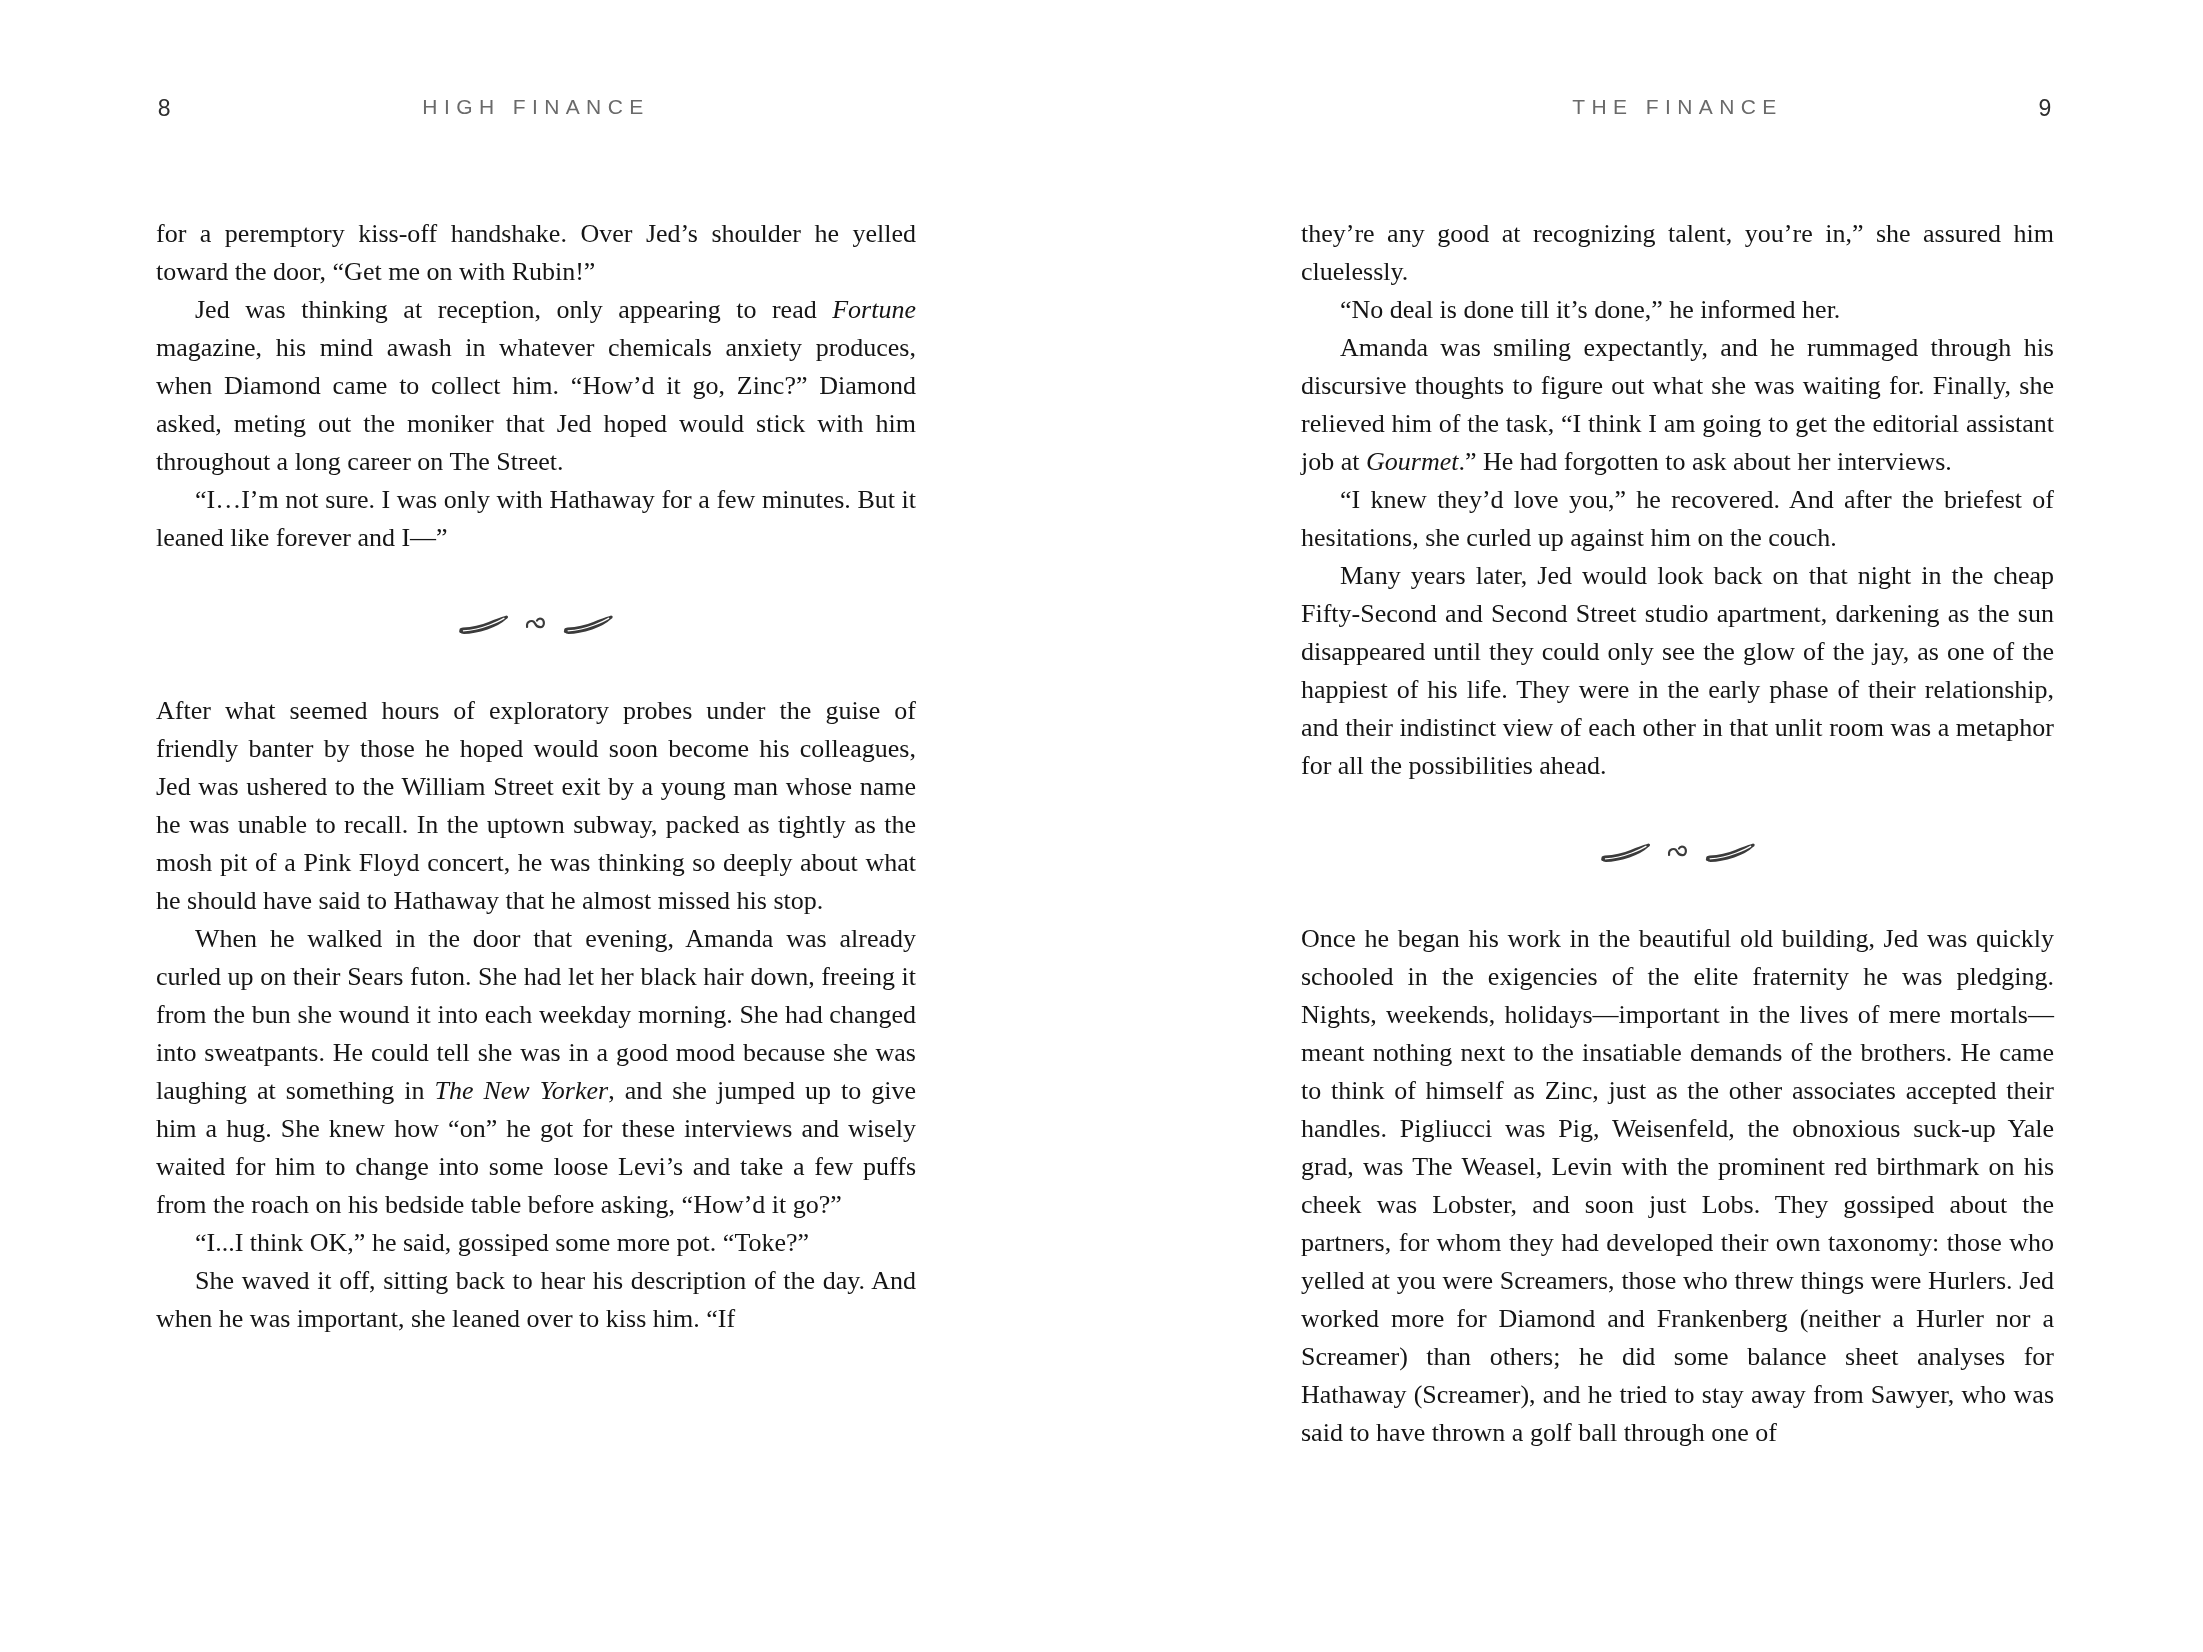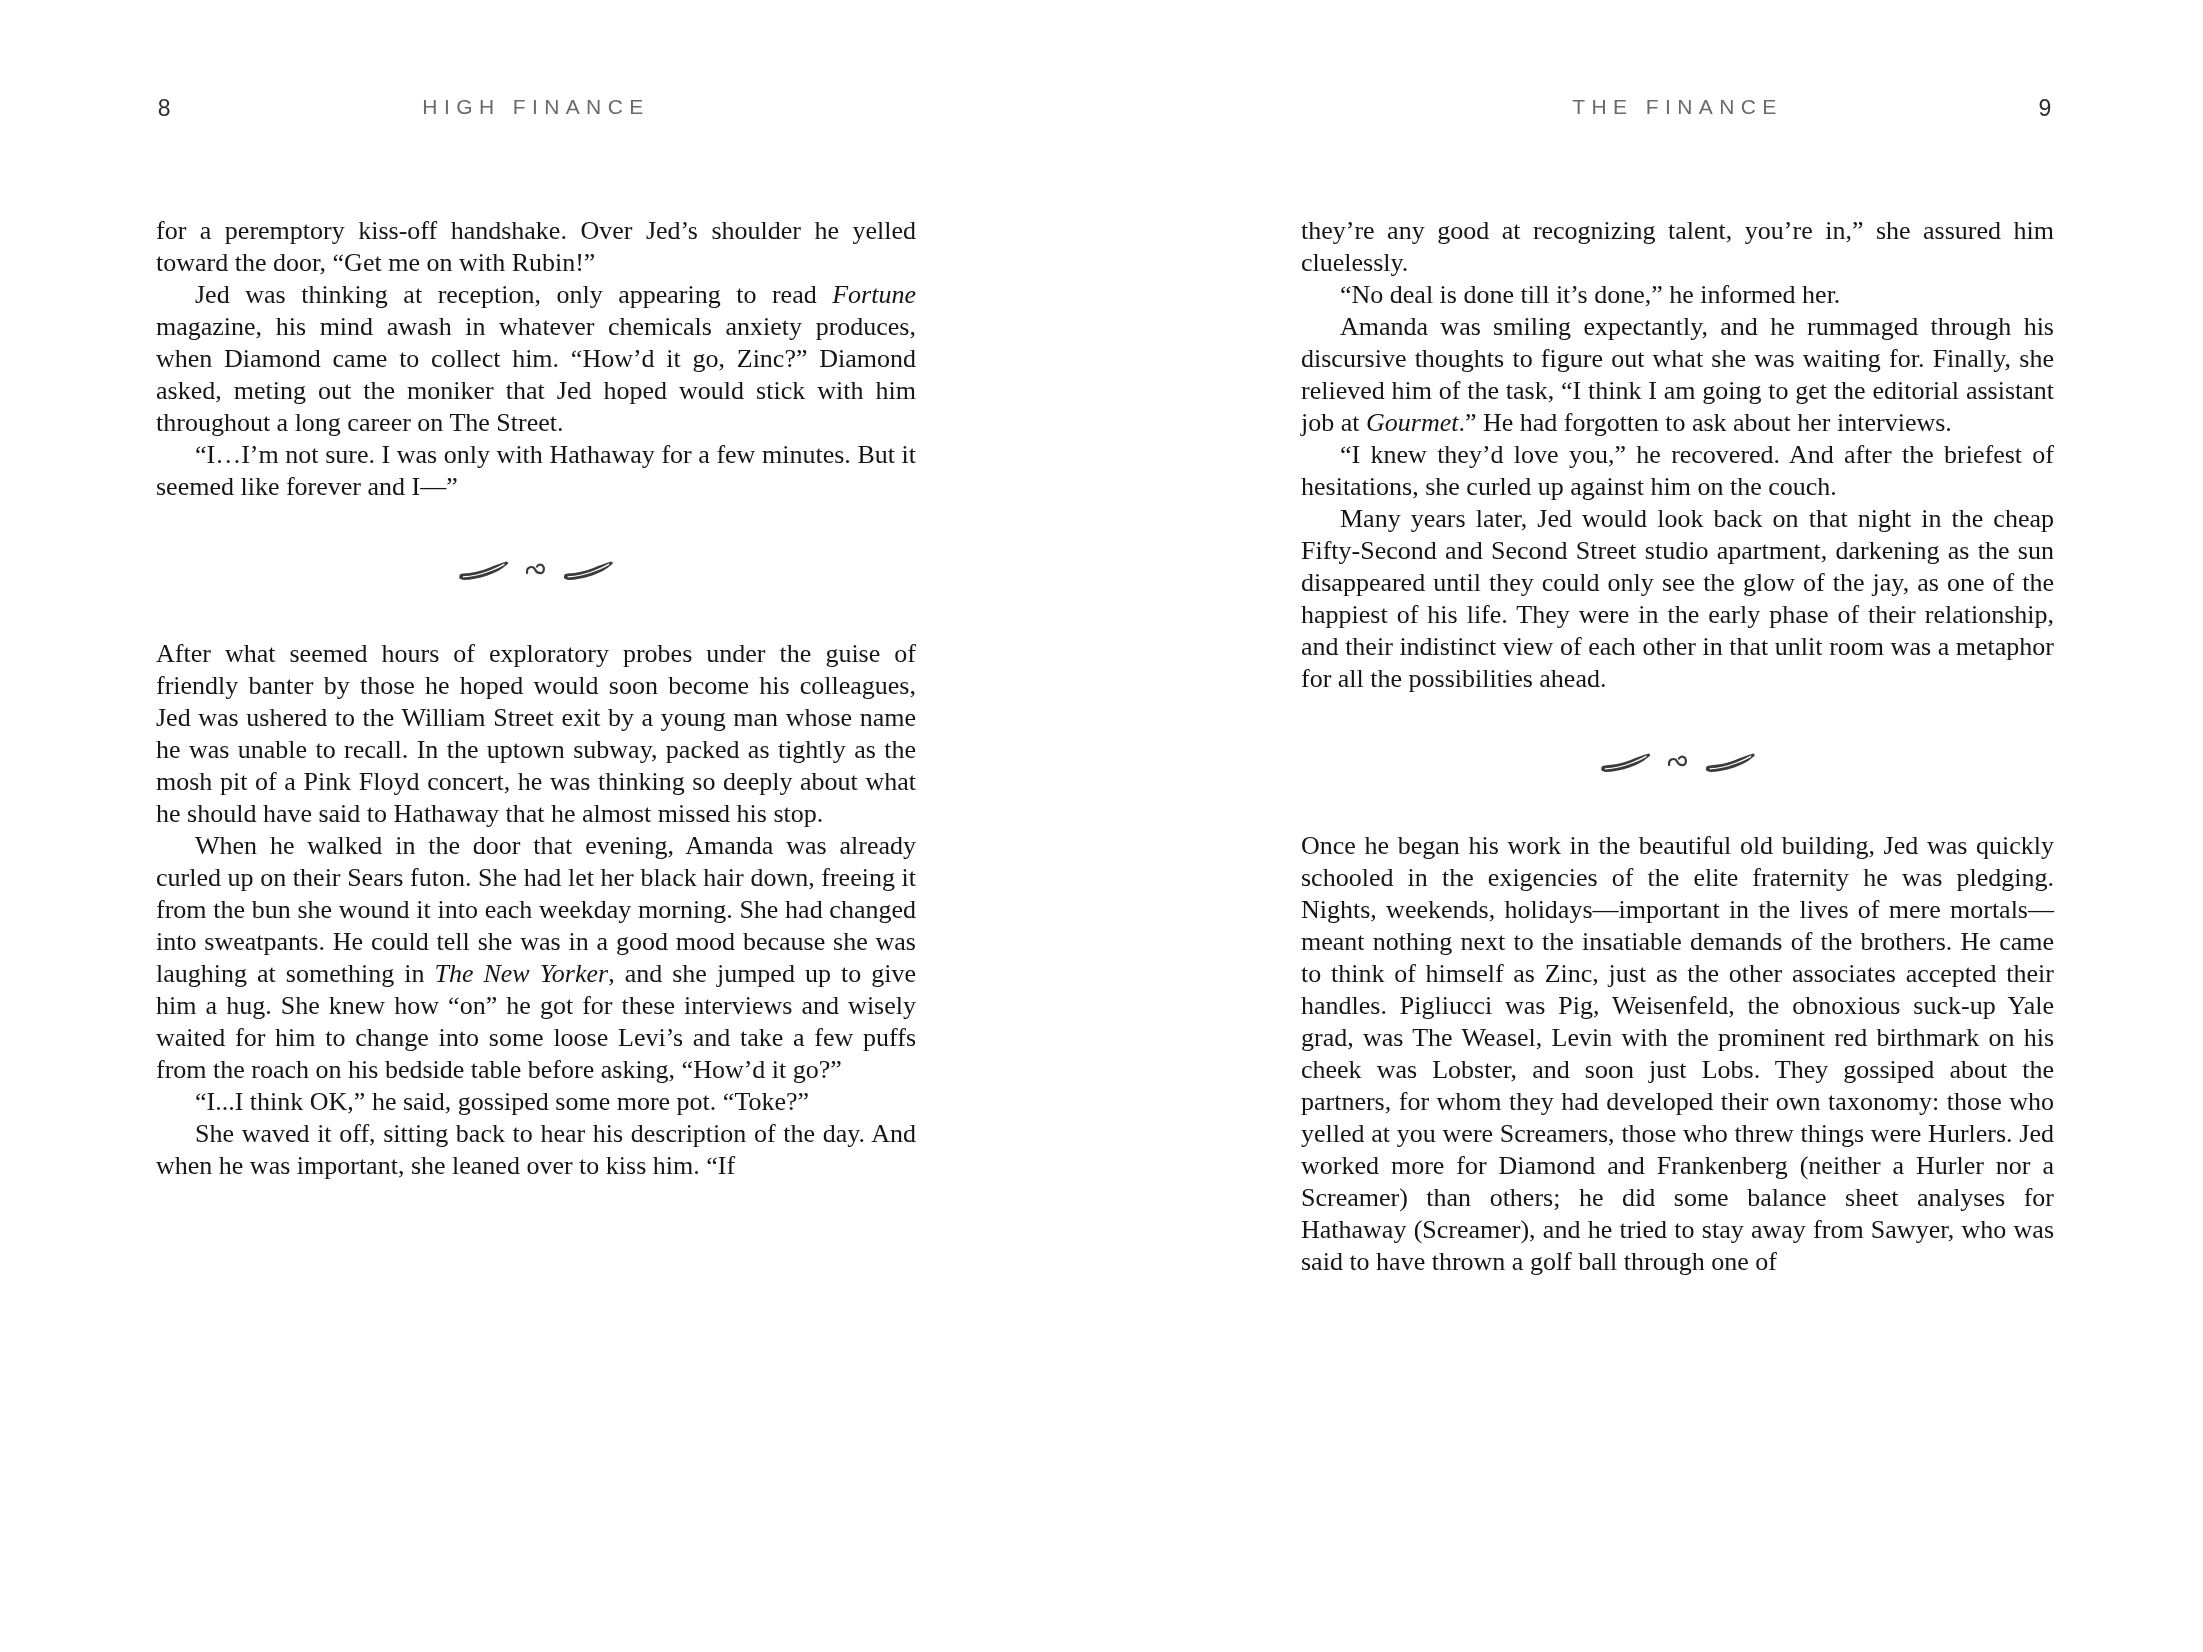--- a/index.html
+++ b/index.html
@@ -31,21 +31,21 @@
     font-family:"Liberation Sans", sans-serif;
     font-weight:400;
     font-size:21px;
     letter-spacing:6.4px;
     color:#6a6a6a;
   }
 
   .page-body{
     margin-top:92px;
     font-size:26px;
-    line-height:32px;
+    line-height:38px;
     color:#151515;
     text-align:justify;
   }
   p.para{margin:0;padding:0;}
   p.para.indent{text-indent:39px;}
   p.para em{font-style:italic;}
 
   .ornament{
     display:flex;
     justify-content:center;
@@ -61,21 +61,21 @@
 <div class="spread">
 
   <div class="page left">
     <div class="running-head-row">
       <span class="folio">8</span>
       <div class="running-head">HIGH FINANCE</div>
     </div>
     <div class="page-body">
         <p class="para"><span>for a peremptory kiss-off handshake. Over Jed’s shoulder he yelled toward the door, “Get me on with Rubin!”</span></p>
         <p class="para indent"><span>Jed was thinking at reception, only appearing to read </span><em>Fortune</em><span> magazine, his mind awash in whatever chemicals anxiety produces, when Diamond came to collect him. “How’d it go, Zinc?” Diamond asked, meting out the moniker that Jed hoped would stick with him throughout a long career on The Street.</span></p>
-        <p class="para indent"><span>“I…I’m not sure. I was only with Hathaway for a few minutes. But it seemed like forever and I—”</span></p>
+        <p class="para indent"><span>“I…I’m not sure. I was only with Hathaway for a few minutes. But it leaned like forever and I—”</span></p>
   <div class="ornament">
     <svg viewBox="0 0 320 60" aria-hidden="true">
       <g fill="#3b3b3b" stroke="none">
 
         <g>
           <path d="M6 46 Q2 38 12 37 Q40 36 64 26 Q84 18 98 14 Q106 12 100 20 Q88 32 62 41 Q34 50 14 50 Q8 50 6 46 Z"></path>
           <path d="M12 44 Q40 42 66 32 Q86 24 96 18" fill="none" stroke="#ffffff" stroke-width="2.6"></path>
           <circle cx="8" cy="45" r="3.4"></circle>
           <circle cx="100" cy="16" r="3.2"></circle>
         </g>

